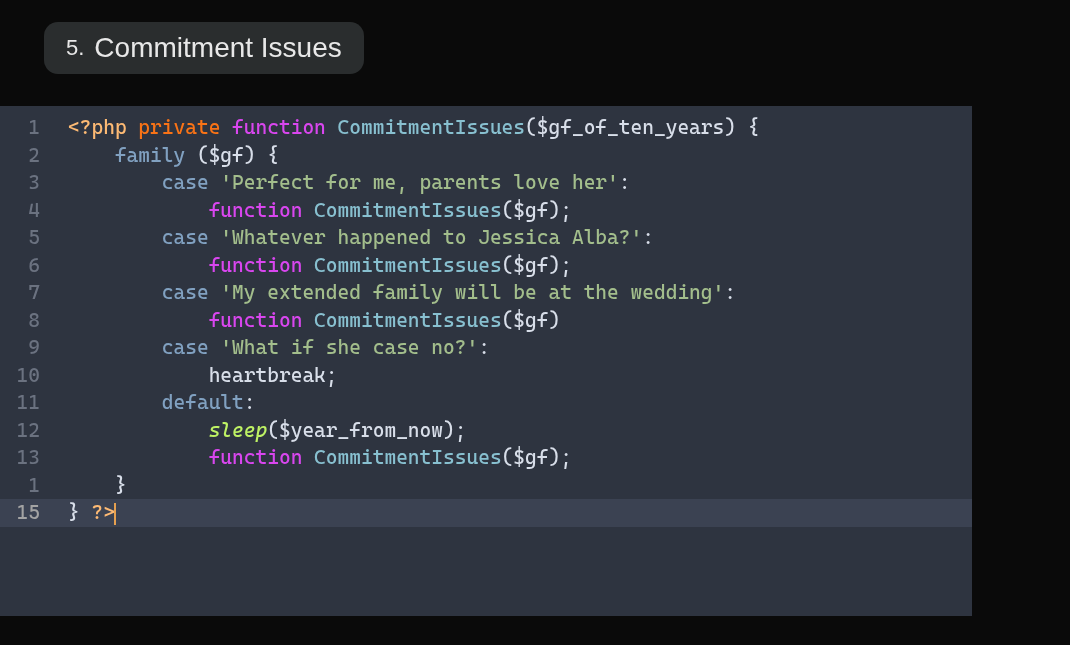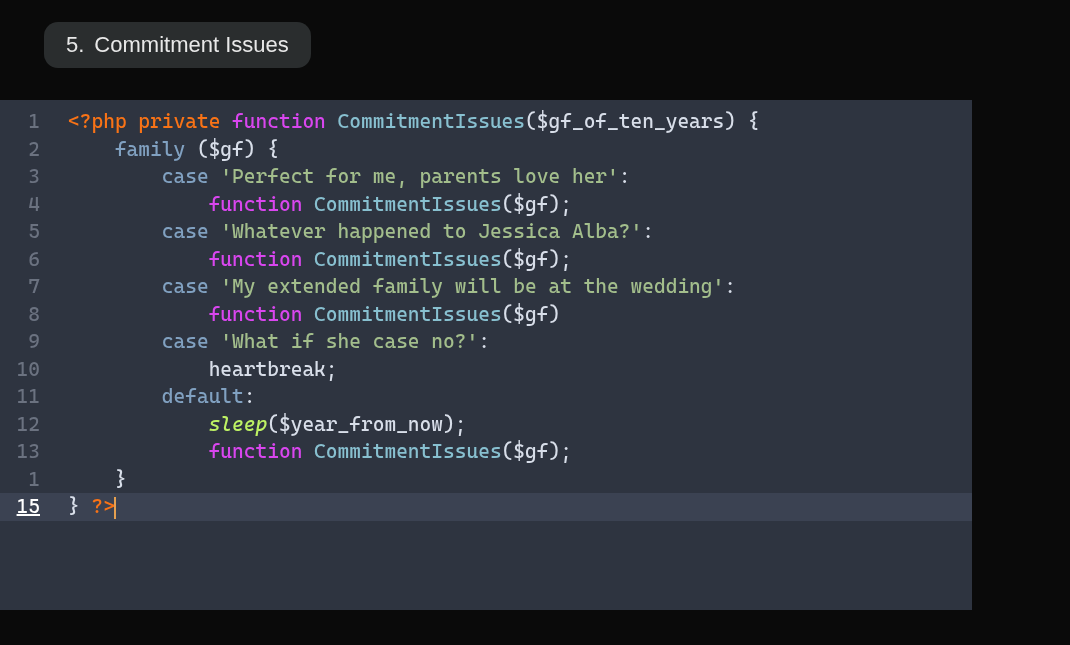--- a/index.html
+++ b/index.html
@@ -23,21 +23,21 @@
       margin: 22px 0 0 44px;
       gap: 10px;
     }
     .header-number {
       color: #e8e8e8;
       font-size: 22px;
       font-weight: 500;
     }
     .header-title {
       color: #e8e8e8;
-      font-size: 22px;
+      font-size: 28px;
       font-weight: 500;
     }
     .editor-container {
       margin-top: 32px;
       background: #2e3440;
       width: 972px;
       display: flex;
       min-height: 510px;
     }
     .gutter {
@@ -49,41 +49,40 @@
     .line-number {
       color: #6b7280;
       font-family: 'SF Mono', Monaco, 'Cascadia Code', Consolas, monospace;
       font-size: 20px;
       line-height: 27.5px;
       padding: 0 14px 0 8px;
       display: block;
     }
     .line-number.active {
       background: #3b4252;
-      color: #ffffff;
-      text-decoration: underline;
+      color: #a3a3a3;
     }
     .code-area {
       flex: 1;
       padding: 8px 0;
       font-family: 'SF Mono', Monaco, 'Cascadia Code', Consolas, monospace;
       font-size: 20px;
       line-height: 27.5px;
       position: relative;
     }
     .code-line {
       white-space: pre;
       height: 27.5px;
       padding-left: 14px;
       position: relative;
     }
     .code-line.active {
       background: #3b4252;
     }
-    .tok-tag { color: #f97316; }
+    .tok-tag { color: #fdba74; }
     .tok-keyword-private { color: #f97316; }
     .tok-keyword { color: #d946ef; }
     .tok-keyword-plain { color: #81a1c1; }
     .tok-funcname { color: #88c0d0; }
     .tok-paren { color: #d8dee9; }
     .tok-brace { color: #d8dee9; }
     .tok-var { color: #d8dee9; }
     .tok-string { color: #a3be8c; }
     .tok-semi { color: #d8dee9; }
     .tok-sleep { color: #bef264; font-style: italic; }

